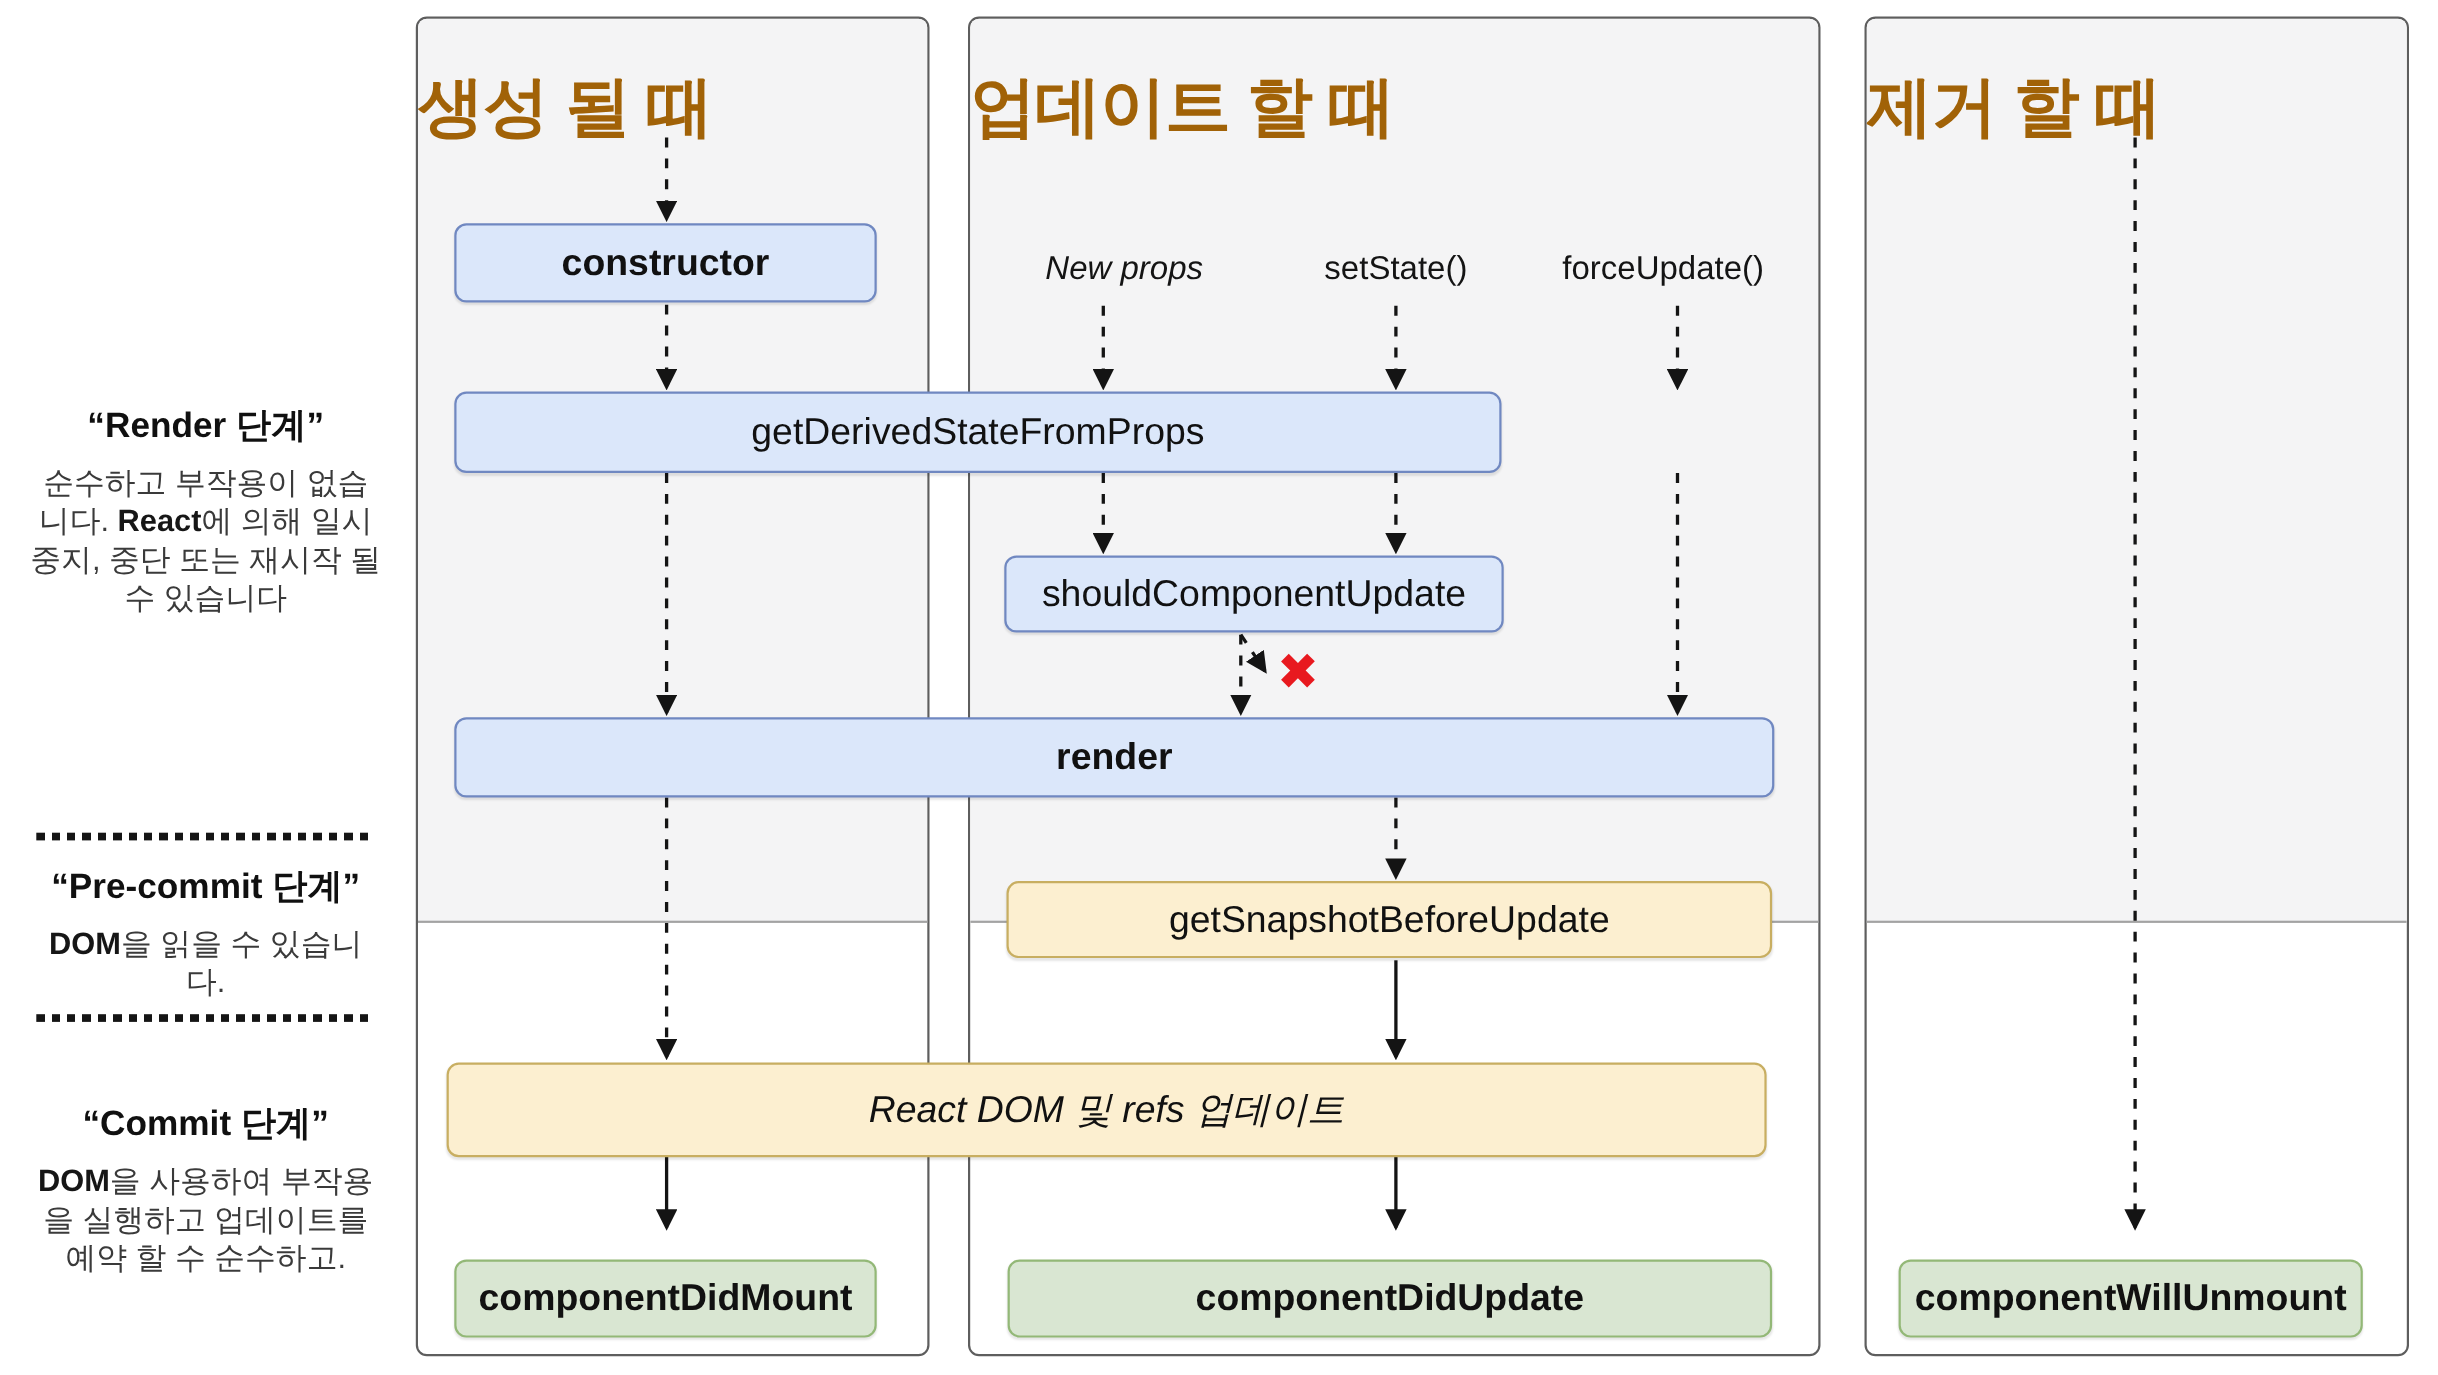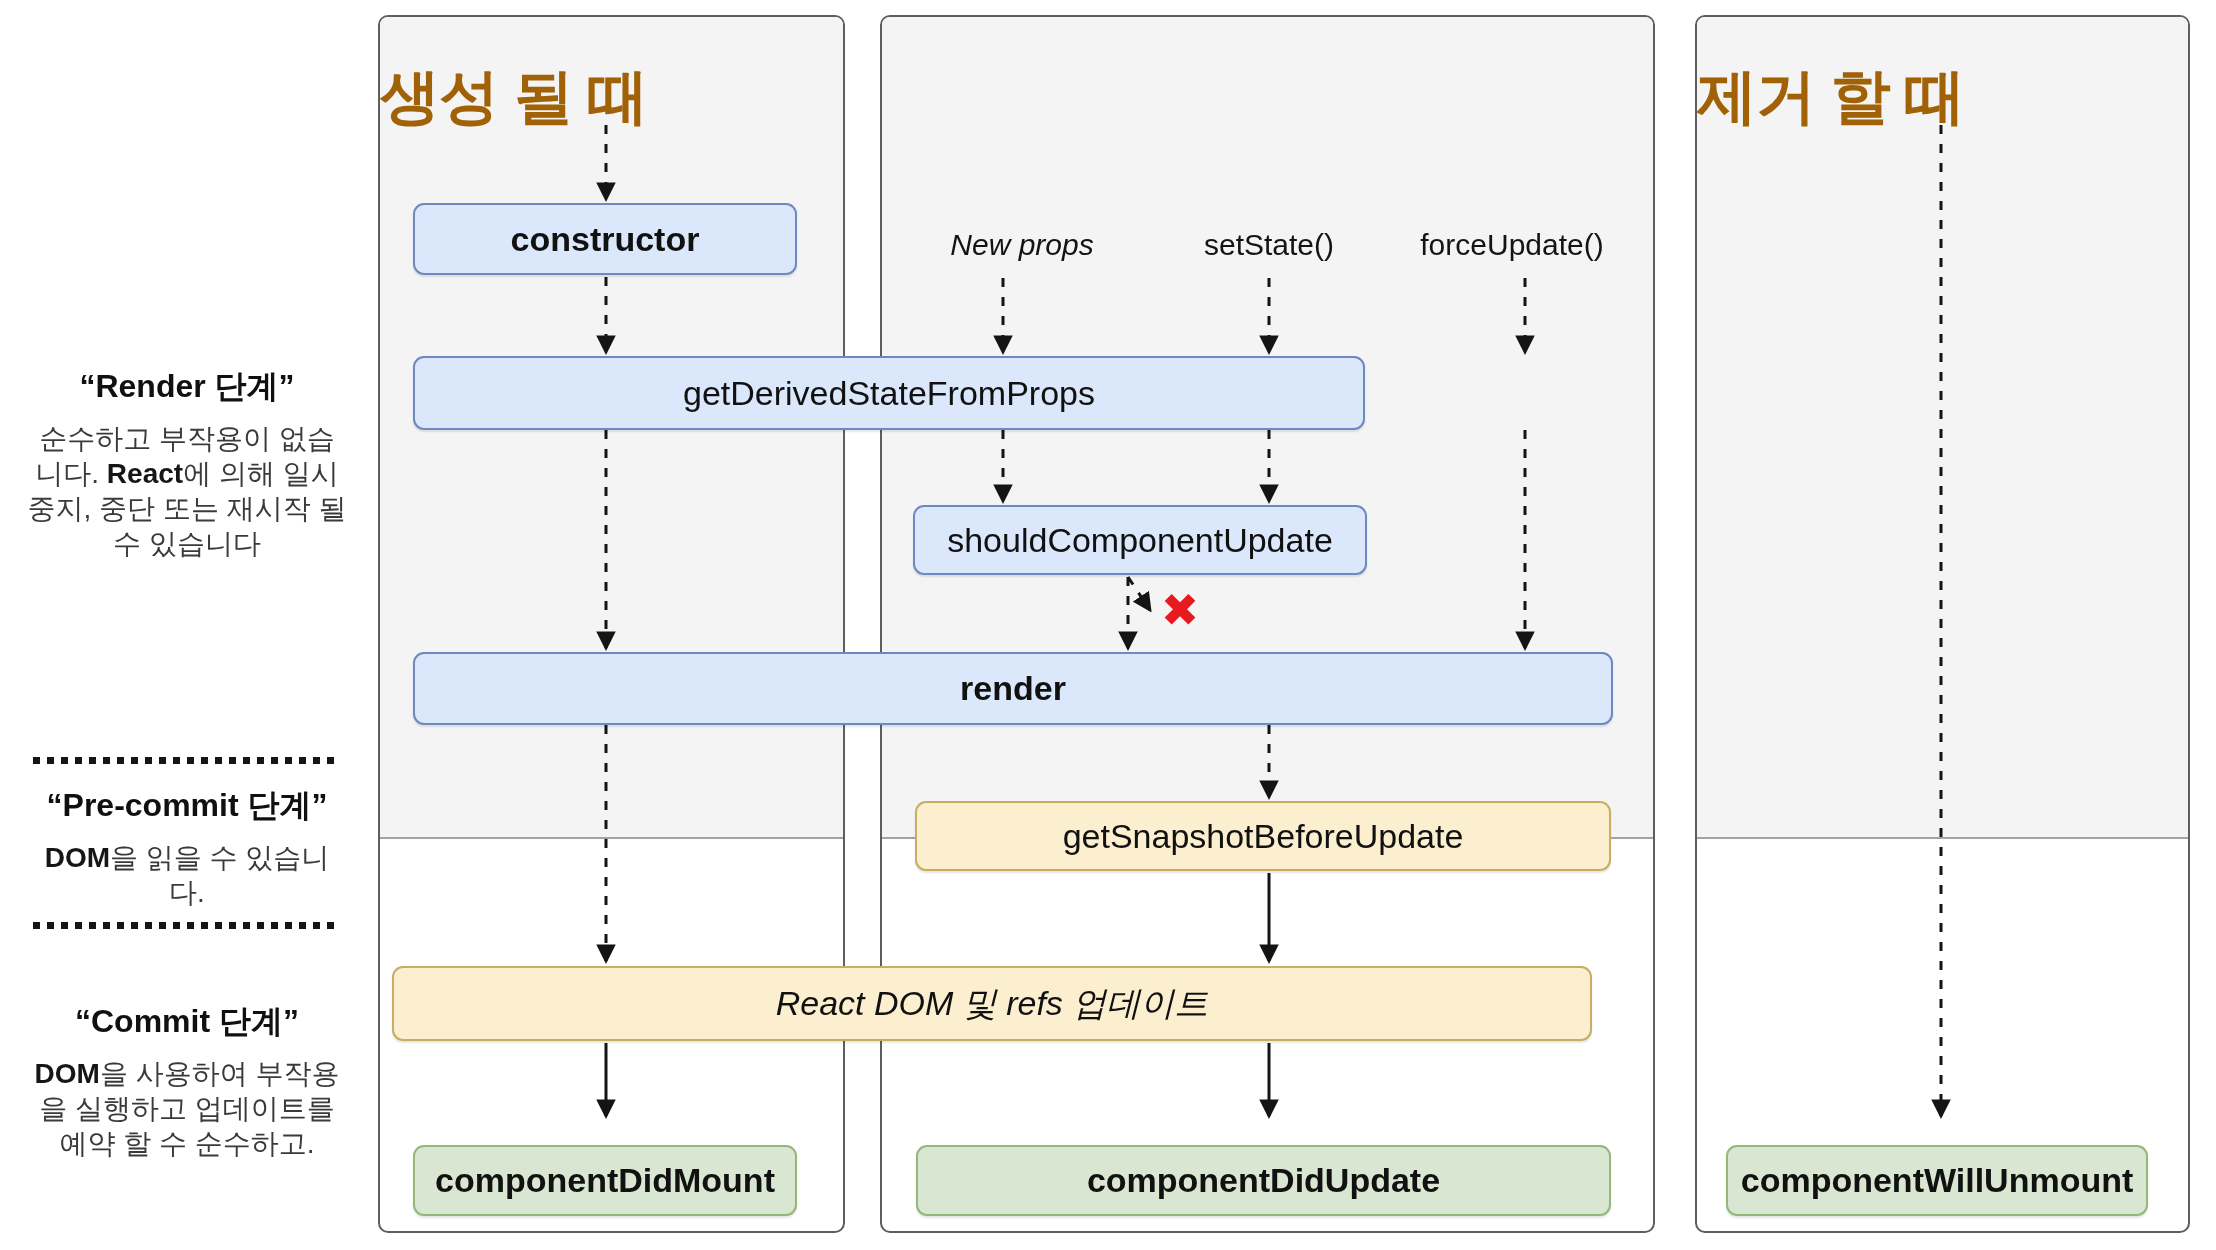--- a/index.html
+++ b/index.html
@@ -88,20 +88,21 @@
     <div class="rail-line"><span>예약 할 수 순수하고.</span></div>
   </div>
 
   <div class="panel" style="left:378px;width:467px">
     <div class="grayzone"></div>
     <div class="ptitle">생성 될 때</div>
   </div>
 
   <div class="panel" style="left:880px;width:775px">
     <div class="grayzone"></div>
+    <div class="ptitle">업데이트 할 때</div>
   </div>
 
   <div class="panel" style="left:1695px;width:495px">
     <div class="grayzone"></div>
     <div class="ptitle">제거 할 때</div>
   </div>
 
   <div class="trigger italic" style="left:1022px;top:245px">New props</div>
   <div class="trigger" style="left:1269px;top:245px">setState()</div>
   <div class="trigger" style="left:1512px;top:245px">forceUpdate()</div>
@@ -142,21 +143,21 @@
   <div class="box blue bold" style="left:413px;top:203px;width:384px;height:72px">constructor</div>
 
   <div class="box blue" style="left:413px;top:356px;width:952px;height:74px">getDerivedStateFromProps</div>
 
   <div class="box blue" style="left:913px;top:505px;width:454px;height:70px">shouldComponentUpdate</div>
 
   <div class="box blue bold" style="left:413px;top:652px;width:1200px;height:73px">render</div>
 
   <div class="box orange" style="left:915px;top:801px;width:696px;height:70px">getSnapshotBeforeUpdate</div>
 
-  <div class="box orange italic" style="left:392px;top:966px;width:1200px;height:75px">React DOM 및 refs 업데이트</div>
+  <div class="box orange italic" style="left:406px;top:966px;width:1200px;height:86px">React DOM 및 refs 업데이트</div>
 
   <div class="box green bold" style="left:413px;top:1121px;width:384px;height:71px">componentDidMount</div>
 
   <div class="box green bold" style="left:916px;top:1121px;width:695px;height:71px">componentDidUpdate</div>
 
   <div class="box green bold" style="left:1726px;top:1121px;width:422px;height:71px">componentWillUnmount</div>
 
 </div>
 
 </body></html>

